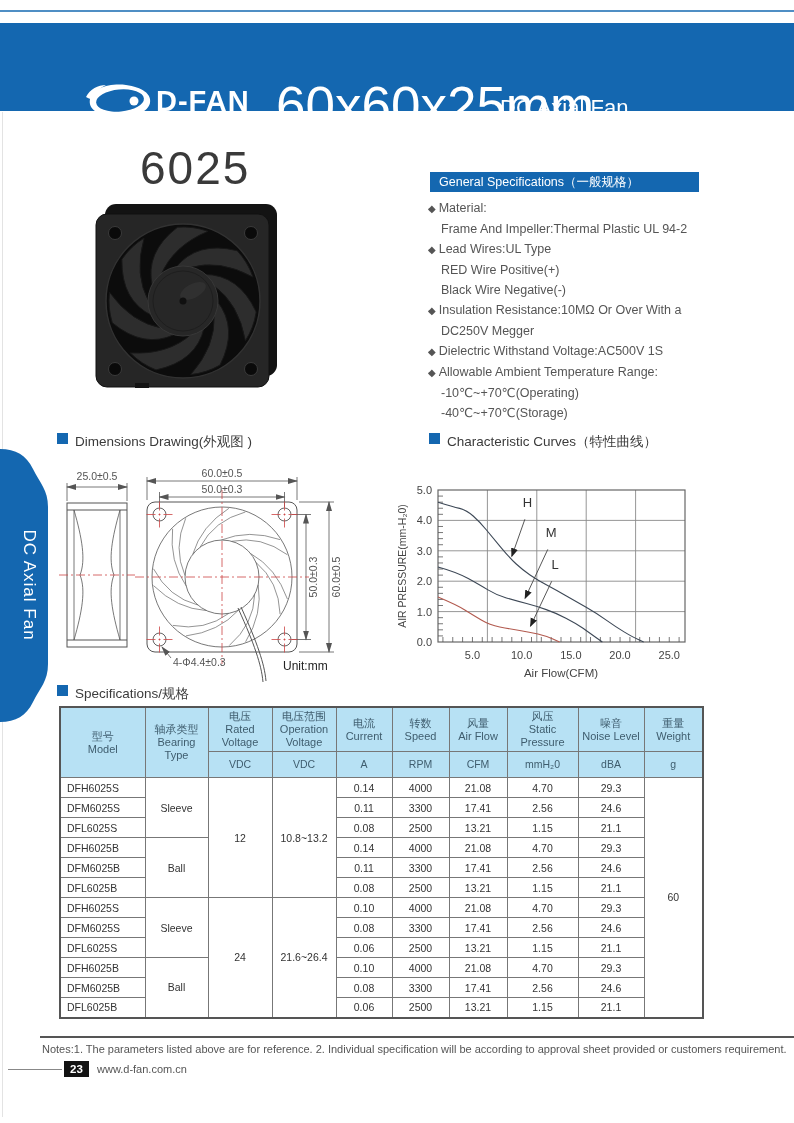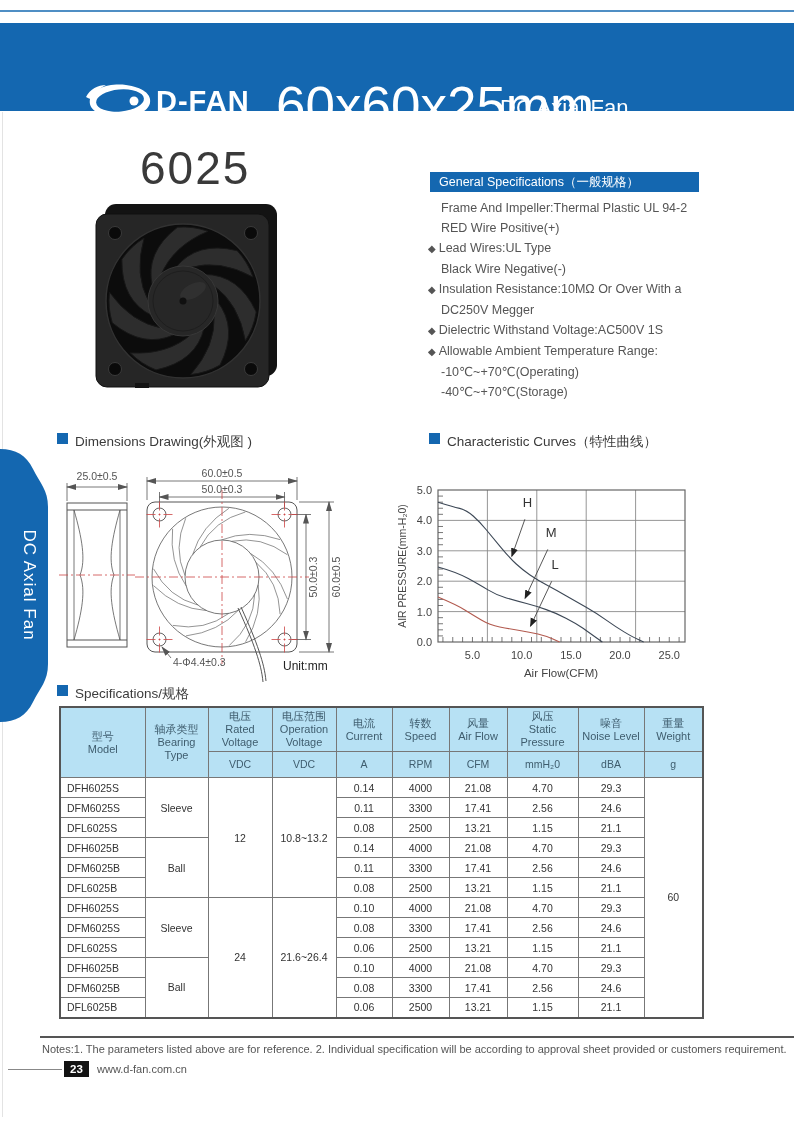--- a/index.html
+++ b/index.html
@@ -97,23 +97,24 @@
       <circle cx="90" cy="100" r="3.5" fill="#101010"></circle>
       <circle cx="22" cy="32" r="6.5" fill="#0a0a0a" stroke="#3a3a3a"></circle>
       <circle cx="158" cy="32" r="6.5" fill="#0a0a0a" stroke="#3a3a3a"></circle>
       <circle cx="22" cy="168" r="6.5" fill="#0a0a0a" stroke="#3a3a3a"></circle>
       <circle cx="158" cy="168" r="6.5" fill="#0a0a0a" stroke="#3a3a3a"></circle>
     </svg>
   </div>
 
   <div class="abs" id="gsbanner">General Specifications（一般规格）</div>
   <div class="abs" id="gslist">
+      <div class="gs-line"><span class="blt">◆</span>Material:</div>
       <div class="gs-line ind">Frame And Impeller:Thermal Plastic UL 94-2</div>
+      <div class="gs-line"><span class="blt">◆</span>Lead Wires:UL Type</div>
       <div class="gs-line ind">RED Wire Positive(+)</div>
-      <div class="gs-line"><span class="blt">◆</span>Lead Wires:UL Type</div>
       <div class="gs-line ind">Black Wire Negative(-)</div>
       <div class="gs-line"><span class="blt">◆</span>Insulation Resistance:10MΩ Or Over With a</div>
       <div class="gs-line ind">DC250V Megger</div>
       <div class="gs-line"><span class="blt">◆</span>Dielectric Withstand Voltage:AC500V 1S</div>
       <div class="gs-line"><span class="blt">◆</span>Allowable Ambient Temperature Range:</div>
       <div class="gs-line ind">-10℃~+70℃(Operating)</div>
       <div class="gs-line ind">-40℃~+70℃(Storage)</div>
     </div>
 
   <div class="abs sect" id="sect-dims">

